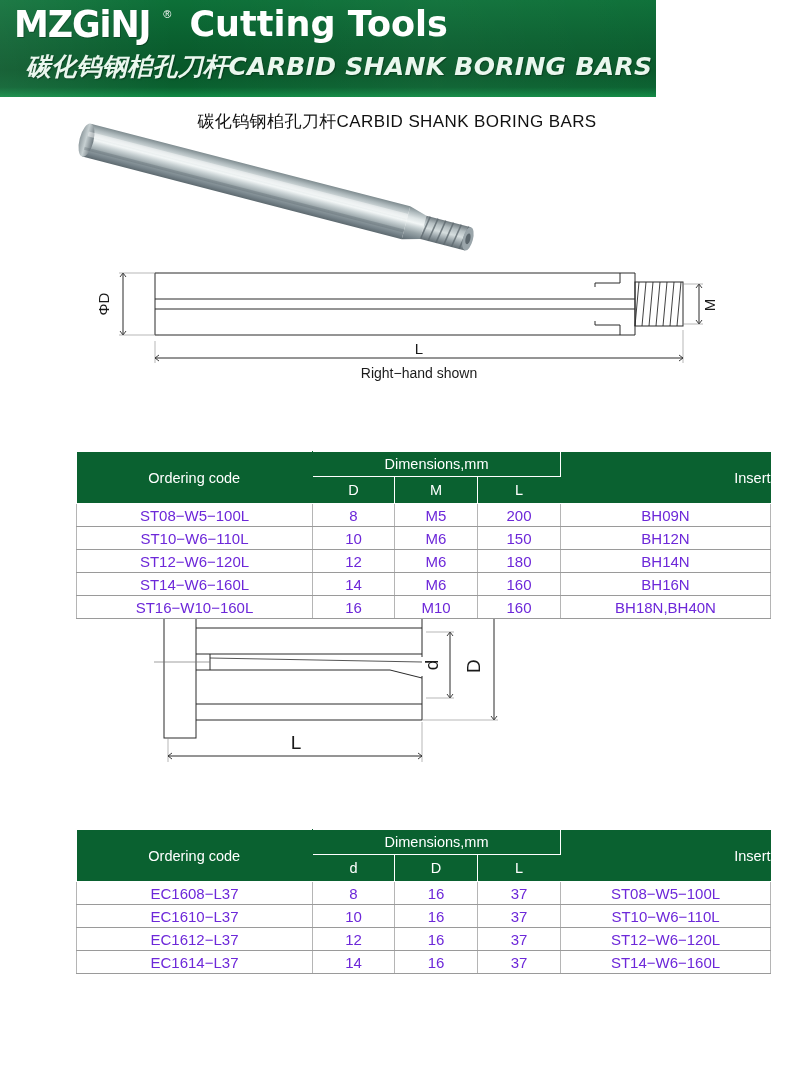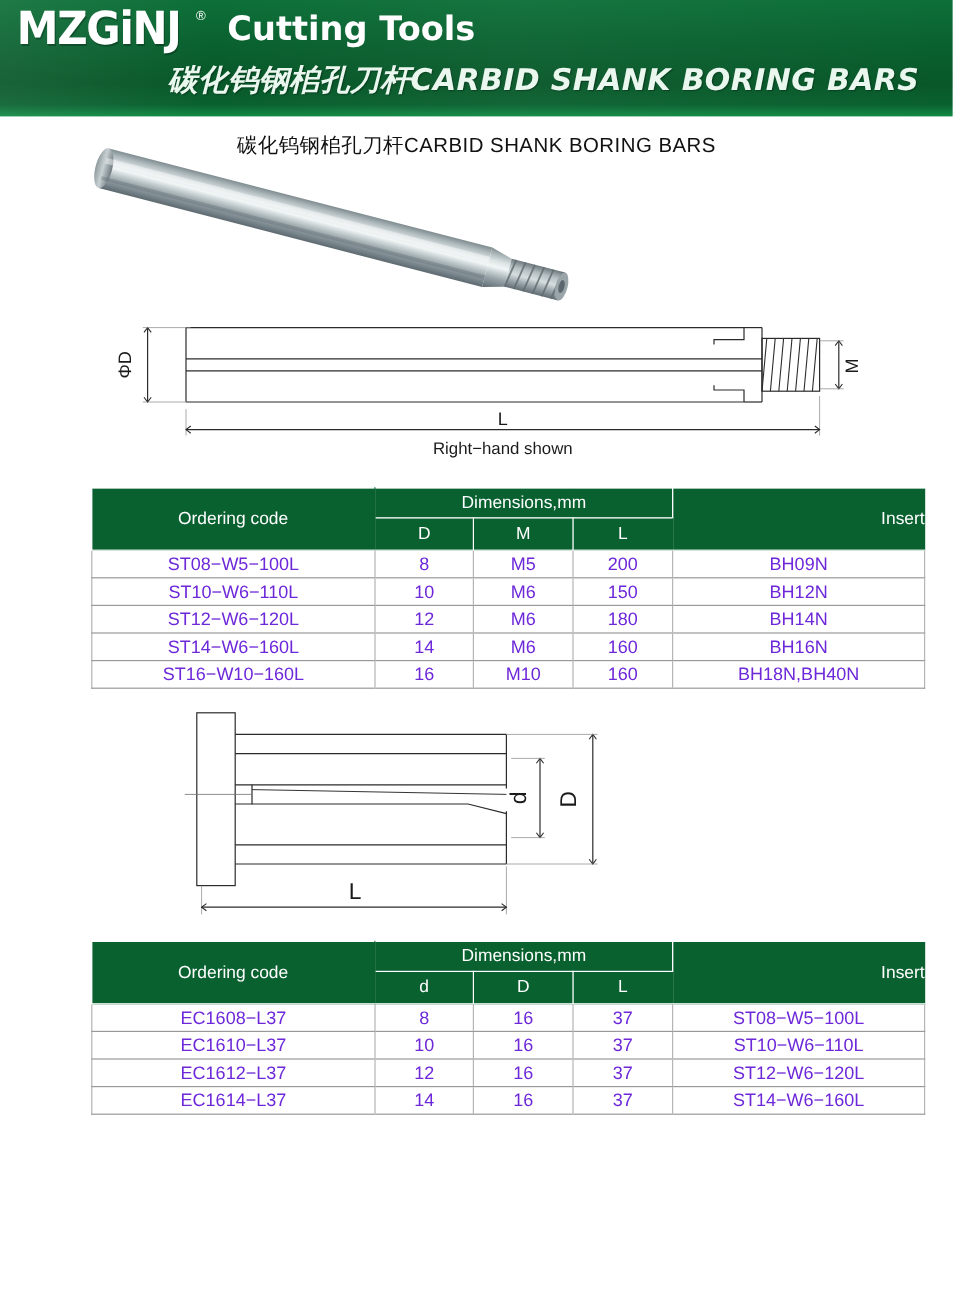--- a/index.html
+++ b/index.html
@@ -13,24 +13,23 @@
     position: relative;
     font-family: "Liberation Sans", sans-serif;
     color: #1a1a1a;
     overflow: hidden;
   }
 
   
   .header {
     position: absolute;
     left: 0; top: 0;
-    width: 794px; height: 97px;
+    width: 656px; height: 97px;
     background: linear-gradient(to bottom, #0d7038 0%, #0a6130 38%, #085729 72%, #0a6130 90%, #118a44 100%);
     overflow: hidden;
-    text-align: right;
   }
   .header-sheen {
     position: absolute;
     left: 0; top: 0;
     width: 794px; height: 97px;
     background: linear-gradient(to right, rgba(255,255,255,0.07) 0%, rgba(255,255,255,0.0) 22%, rgba(255,255,255,0.035) 55%, rgba(255,255,255,0.0) 100%);
     pointer-events: none;
   }
   .logo-row {
     position: absolute;
@@ -52,21 +51,21 @@
   .logo-reg {
     font-size: 11px;
     line-height: 12px;
     color: #ffffff;
     margin-top: 6px;
     margin-left: 1px;
   }
   .logo-tagline {
     font-family: "DejaVu Sans", sans-serif;
     font-weight: bold;
-    font-size: 28px;
+    font-size: 35px;
     line-height: 44px;
     color: #ffffff;
     margin-left: 18px;
     letter-spacing: 0px;
   }
   .header-sub {
     position: absolute;
     left: 26px; top: 50px;
     width: 740px;
     font-family: "DejaVu Sans", sans-serif;
@@ -110,20 +109,21 @@
   }
 
   
   .spec-table {
     position: absolute;
     left: 76px;
     width: 694px;
     border-collapse: collapse;
     table-layout: fixed;
     background: #ffffff;
+    margin-top: 45px;
   }
   .spec-table.t1 { top: 406px; }
   .spec-table.t2 { top: 784px; }
 
   .spec-table th, .spec-table td {
     padding: 0;
     margin: 0;
     text-align: center;
     vertical-align: middle;
   }

